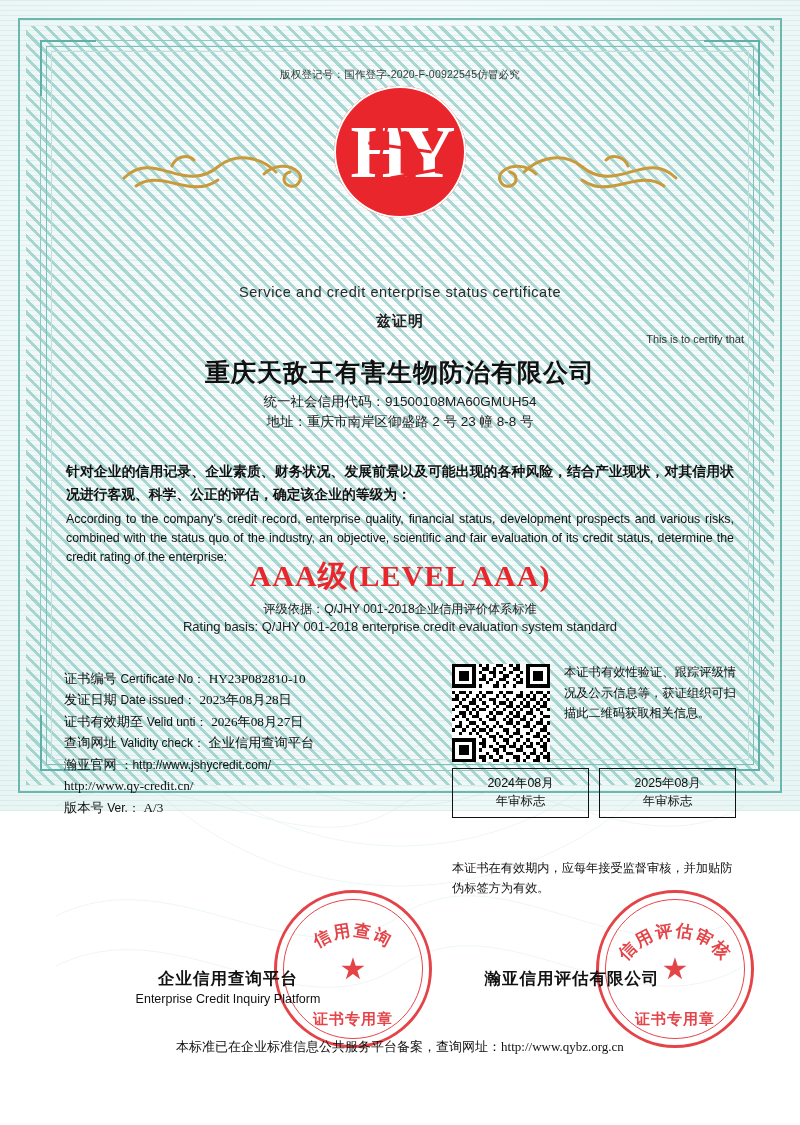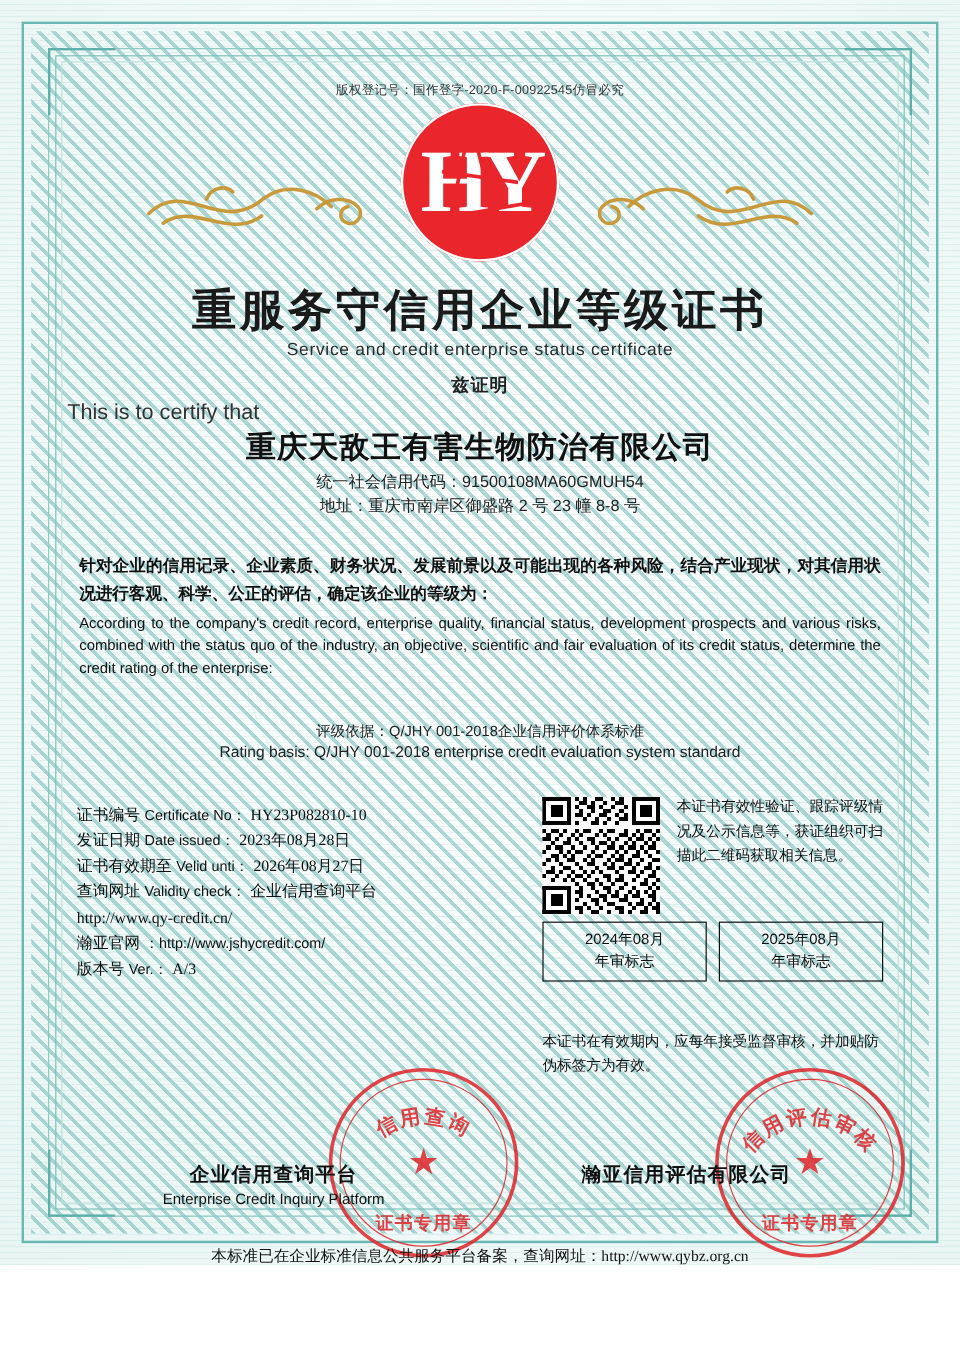--- a/index.html
+++ b/index.html
@@ -11,21 +11,21 @@
     width: 800px;
     height: 1125px;
     font-family: "Liberation Sans", sans-serif;
     position: relative;
     overflow: hidden;
   }
   #cert {
     position: absolute;
     left: 0; top: 0;
     width: 800px;
-    height: 1054px;
+    height: 811px;
     background:
       repeating-linear-gradient(0deg, rgba(120,185,180,0.14) 0px, rgba(120,185,180,0.14) 1px, rgba(255,255,255,0) 1px, rgba(255,255,255,0) 5px),
       radial-gradient(ellipse at 50% 42%, #ffffff 0%, #f4fbfa 45%, #e8f5f3 100%);
   }
   
   .border-outer {
     position: absolute;
     left: 18px; top: 18px; right: 18px; bottom: 18px;
     border: 2px solid #6bb7b2;
   }
@@ -140,22 +140,22 @@
     top: 256px; left: 0; right: 0;
     text-align: center;
     font-size: 15px;
     font-weight: bold;
     color: #222;
     letter-spacing: 1px;
   }
   .certify-en {
     position: absolute;
     top: 277px; left: 0; right: 0;
-    text-align: left;
-    font-size: 18px;
+    text-align: right;
+    font-size: 11px;
     color: #333;
   }
   .company {
     position: absolute;
     top: 300px; left: 0; right: 0;
     text-align: center;
     font-family: "Liberation Serif", serif;
     font-weight: bold;
     font-size: 25px;
     color: #111;
@@ -433,35 +433,35 @@
       </svg>
       <div class="emblem">
         <div class="hy">HY</div>
         <div class="crack" style="left:46px; top:18px; width:3px; height:96px; transform:rotate(12deg);"></div>
         <div class="crack" style="left:70px; top:26px; width:3px; height:84px; transform:rotate(-14deg);"></div>
         <div class="crack" style="left:34px; top:60px; width:64px; height:3px; transform:rotate(8deg);"></div>
         <div class="crack" style="left:56px; top:86px; width:52px; height:3px; transform:rotate(-10deg);"></div>
       </div>
     </div>
 
-    <div class="title-cn">重服务守信用企业等级证书</div>
     <div class="title-en">Service and credit enterprise status certificate</div>
 
     <div class="certify-cn">兹证明</div>
     <div class="certify-en">This is to certify that</div>
 
     <div class="company">重庆天敌王有害生物防治有限公司</div>
     <div class="usci">统一社会信用代码：91500108MA60GMUH54</div>
     <div class="addr">地址：重庆市南岸区御盛路 2 号 23 幢 8-8 号</div>
 
     <div class="para">
       <div class="cn">针对企业的信用记录、企业素质、财务状况、发展前景以及可能出现的各种风险，结合产业现状，对其信用状况进行客观、科学、公正的评估，确定该企业的等级为：</div>
       <div class="en">According to the company's credit record, enterprise quality, financial status, development prospects and various risks, combined with the status quo of the industry, an objective, scientific and fair evaluation of its credit status, determine the credit rating of the enterprise:</div>
     </div>
 
+    <div class="level">AAA级(LEVEL AAA)</div>
     <div class="basis-cn">评级依据：Q/JHY 001-2018企业信用评价体系标准</div>
     <div class="basis-en">Rating basis: Q/JHY 001-2018 enterprise credit evaluation system standard</div>
 
     <div class="details">
       <div class="row">
         <span class="lbl-cn">证书编号</span>
         <span class="lbl-en">Certificate No：</span>
         <span class="val">HY23P082810-10</span>
       </div>
       <div class="row">
@@ -473,25 +473,25 @@
         <span class="lbl-cn">证书有效期至</span>
         <span class="lbl-en">Velid unti：</span>
         <span class="val">2026年08月27日</span>
       </div>
       <div class="row">
         <span class="lbl-cn">查询网址</span>
         <span class="lbl-en">Validity check：</span>
         <span class="val">企业信用查询平台</span>
       </div>
       <div class="row">
-        <span class="val">http://www.qy-credit.cn/</span>
-      </div>
-      <div class="row">
         <span class="lbl-cn">瀚亚官网</span>
         <span class="lbl-en">：http://www.jshycredit.com/</span>
+      </div>
+      <div class="row">
+        <span class="val">http://www.qy-credit.cn/</span>
       </div>
       <div class="row">
         <span class="lbl-cn">版本号</span>
         <span class="lbl-en">Ver.：</span>
         <span class="val">A/3</span>
       </div>
     </div>
 
     <svg class="qr" viewBox="0 0 29 29" shape-rendering="crispEdges">
       <rect width="29" height="29" fill="#ffffff"></rect>

